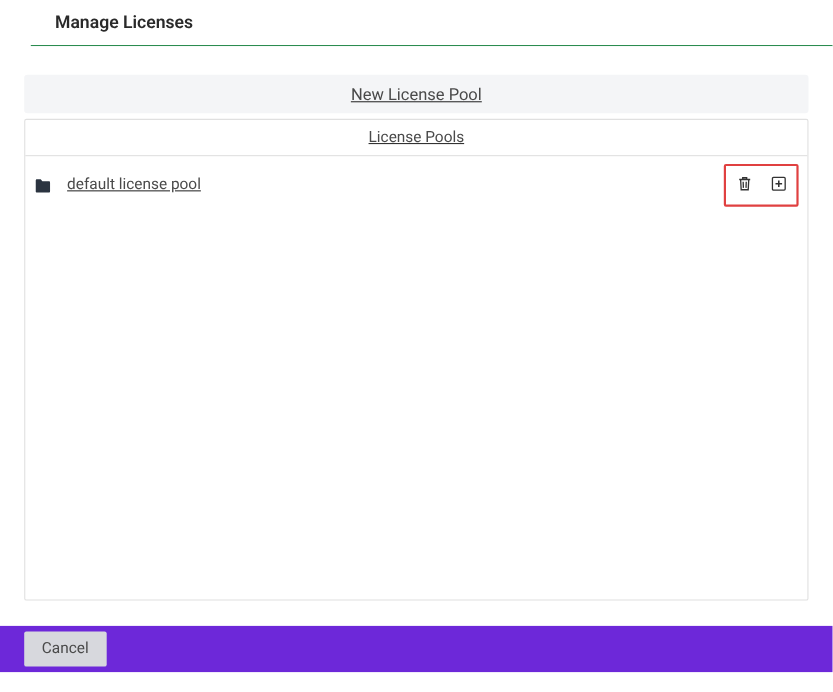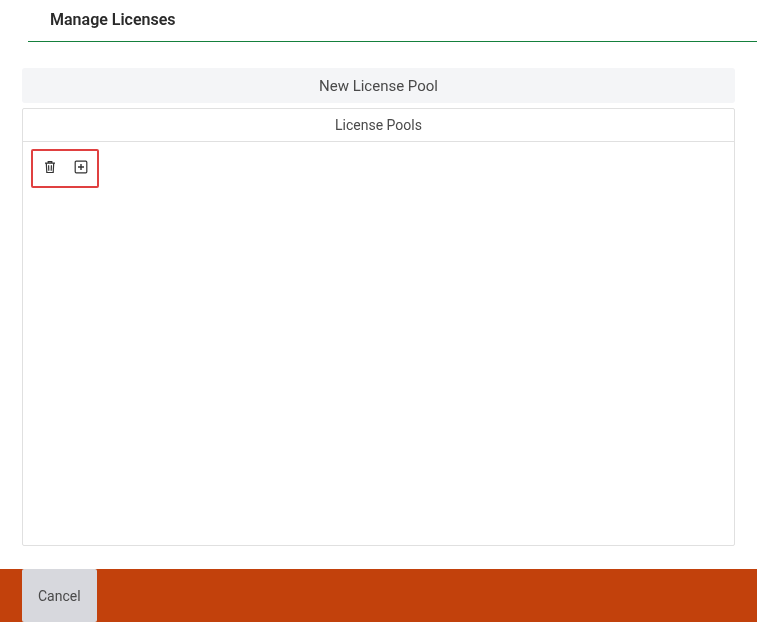--- a/index.html
+++ b/index.html
@@ -26,20 +26,21 @@
     .header-title {
       font-size: 16px;
       font-weight: 600;
       color: #2a2a2a;
     }
     
     .content-area {
       padding: 26px 22px 22px 22px;
       background: #ffffff;
       height: calc(100% - 49px - 53px);
+      text-decoration: underline;
     }
     
     .new-pool-button {
       width: 100%;
       height: 35px;
       background: #f4f5f7;
       border: none;
       border-radius: 3px;
       font-size: 15px;
       color: #4a4a4a;
@@ -116,23 +117,24 @@
       align-items: center;
       justify-content: center;
       background: none;
       border: none;
       cursor: pointer;
       padding: 0;
       color: #333;
     }
     
     .footer {
-      background: #c2410c;
-      height: 53px;
-      display: flex;
+      background: #6d28d9;
+      height: 42px;
+      display: flex;
+      align-items: center;
       padding: 0 22px;
     }
     
     .cancel-button {
       background: #d7d8dd;
       border: none;
       padding: 8px 16px;
       font-size: 14px;
       color: #4a4a4a;
       cursor: pointer;
@@ -151,20 +153,28 @@
 
   <button class="new-pool-button">
     <span>New License Pool</span>
   </button>
 
   <div class="panel">
     <div class="panel-header">License Pools</div>
     <div class="panel-body">
 
       <div class="pool-row">
+        <div class="pool-left">
+          <span class="folder-icon">
+            <svg viewBox="0 0 16 14" width="16" height="14">
+              <path fill="#2b3440" d="M1.5 2 C1.5 1.4 2 1 2.5 1 L6 1 L7.5 2.8 L13.5 2.8 C14.1 2.8 14.5 3.2 14.5 3.8 L14.5 12 C14.5 12.6 14.1 13 13.5 13 L2.5 13 C2 13 1.5 12.6 1.5 12 Z"></path>
+            </svg>
+          </span>
+          <span class="pool-name">default license pool</span>
+        </div>
         <div class="pool-actions">
           <button class="action-btn" title="Delete">
             <span>
               <svg viewBox="0 0 14 14" width="14" height="14">
                 <path fill="none" stroke="#333" stroke-width="1.2" d="M2 3.2 L12 3.2 M5.2 3.2 L5.2 1.6 L8.8 1.6 L8.8 3.2 M3.3 3.2 L3.8 12.5 L10.2 12.5 L10.7 3.2 M5.6 5.2 L5.8 10.8 M8.4 5.2 L8.2 10.8"></path>
               </svg>
             </span>
           </button>
           <button class="action-btn" title="Add">
             <span>

